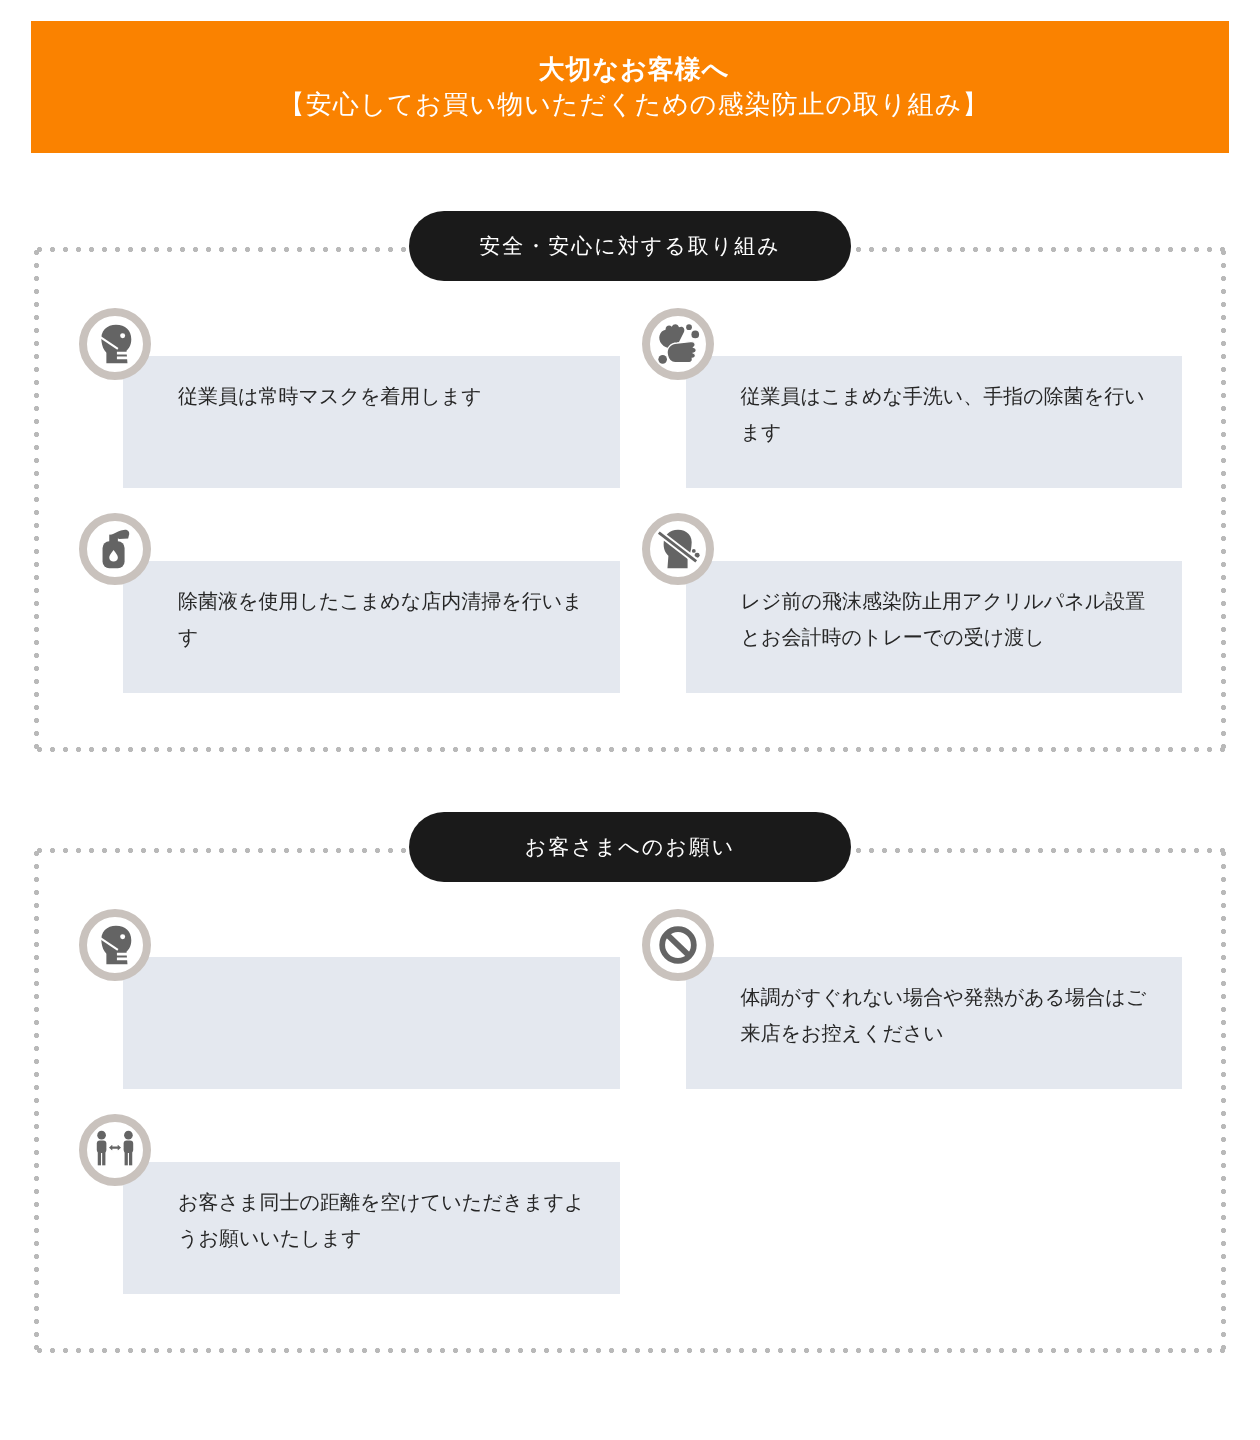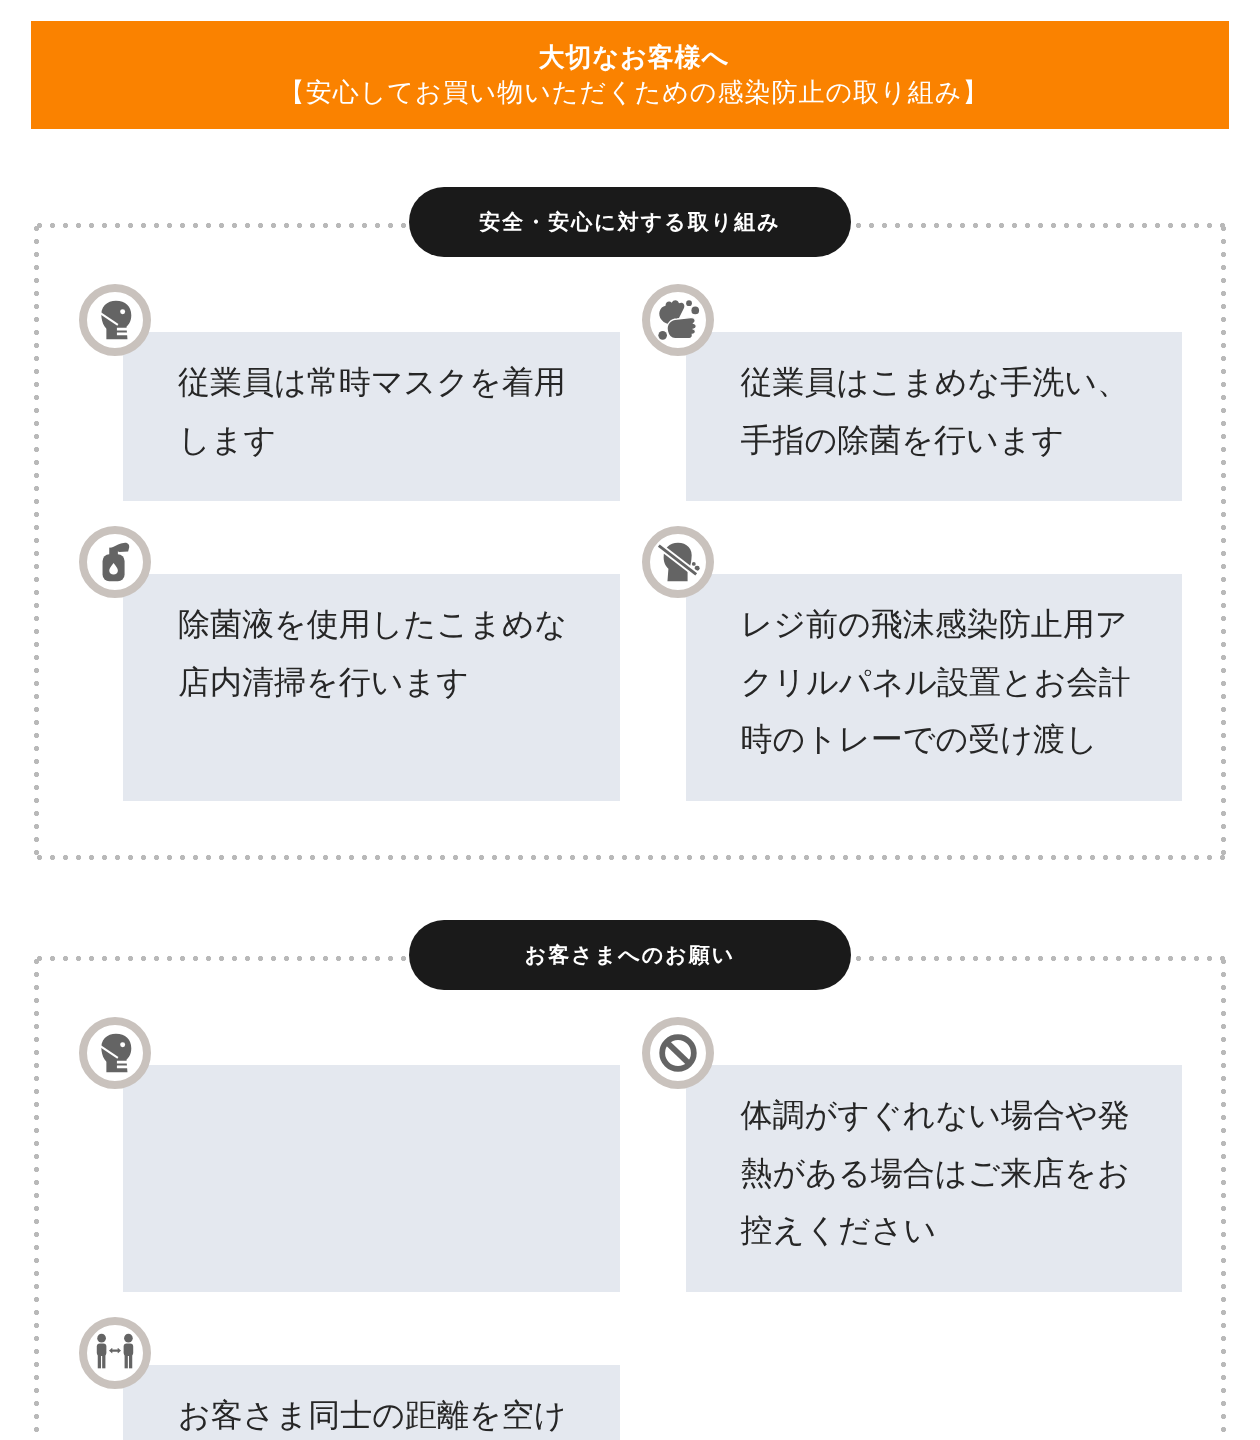--- a/index.html
+++ b/index.html
@@ -15,21 +15,21 @@
   html,body{background:#ffffff;}
   body{
     width:1260px;
     min-height:1440px;
     font-family:"Liberation Sans","DejaVu Sans",sans-serif;
     color:var(--text);
   }
   
   .banner{
     margin:21px 31px 0;
-    height:108px;
+    height:132px;
     background:var(--banner-bg);
     color:#ffffff;
     display:flex;
     flex-direction:column;
     align-items:center;
     justify-content:center;
     text-align:center;
     padding-left:8px;
   }
   .banner .line1{font-size:26px;font-weight:bold;letter-spacing:1px;}
@@ -56,36 +56,36 @@
     transform:translateX(-50%);
     width:442px;
     height:70px;
     background:var(--badge-bg);
     color:#ffffff;
     border-radius:35px;
     display:flex;
     align-items:center;
     justify-content:center;
     font-size:21px;
-    font-weight:bold;
+    font-weight:normal;
     letter-spacing:2px;
     white-space:nowrap;
   }
   .grid{
     display:grid;
     grid-template-columns:1fr 1fr;
     column-gap:66px;
     row-gap:73px;
   }
   .card{
     position:relative;
     background:var(--card-bg);
     min-height:132px;
     padding:22px 25px 32px 55px;
-    font-size:32px;
+    font-size:20px;
     line-height:1.8;
   }
   .card-text{display:block;}
   .icon-circle{
     position:absolute;
     left:-44px;
     top:-48px;
     width:72px;
     height:72px;
     background:#ffffff;

